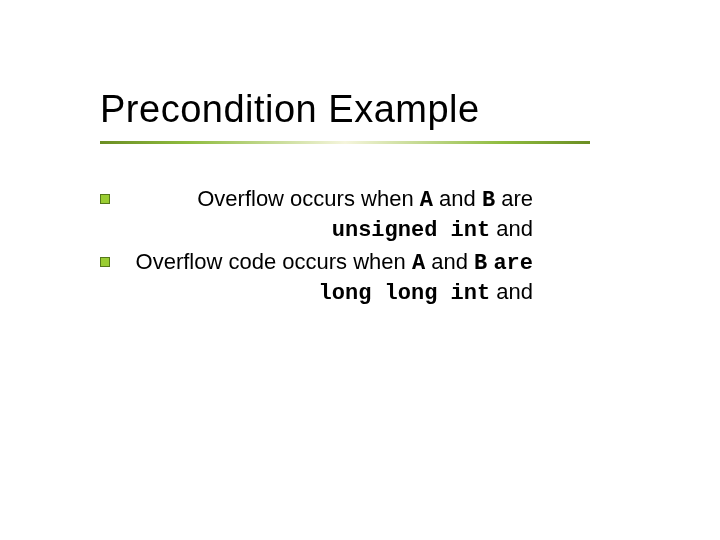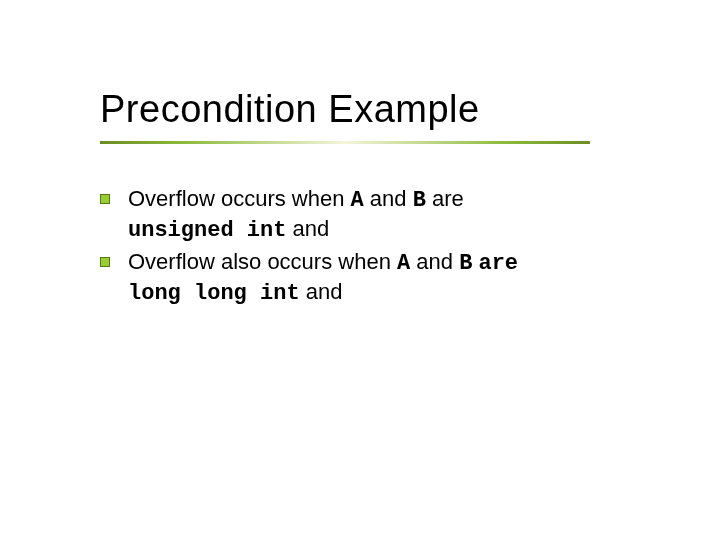--- a/index.html
+++ b/index.html
@@ -44,20 +44,21 @@
       #8fbc3f 82%,
       #6b8e23 100%);
   }
   .body {
     position: absolute;
     top: 185px;
     left: 100px;
     right: 55px;
     font-size: 22px;
     line-height: 1.25;
+    text-align: right;
   }
   .bullet {
     position: relative;
     padding-left: 28px;
     margin-bottom: 4px;
   }
   .bullet .marker {
     position: absolute;
     left: 0;
     top: 9px;
@@ -94,18 +95,18 @@
     <div class="bullet">
       <span class="marker"></span>
       <span>Overflow occurs when </span><span class="mono">A</span><span> and </span><span class="mono">B</span><span> are </span><span class="mono">unsigned int</span><span> and</span>
     </div>
 
 
 
 
     <div class="bullet">
       <span class="marker"></span>
-      <span>Overflow also occurs when </span><span class="mono">A</span><span> and </span><span class="mono">B</span><span> </span><span class="mono">are long long int</span><span> and</span>
+      <span>Overflow code occurs when </span><span class="mono">A</span><span> and </span><span class="mono">B</span><span> </span><span class="mono">are long long int</span><span> and</span>
     </div>
 
 
   </div>
 </div>
 
 </body></html>

